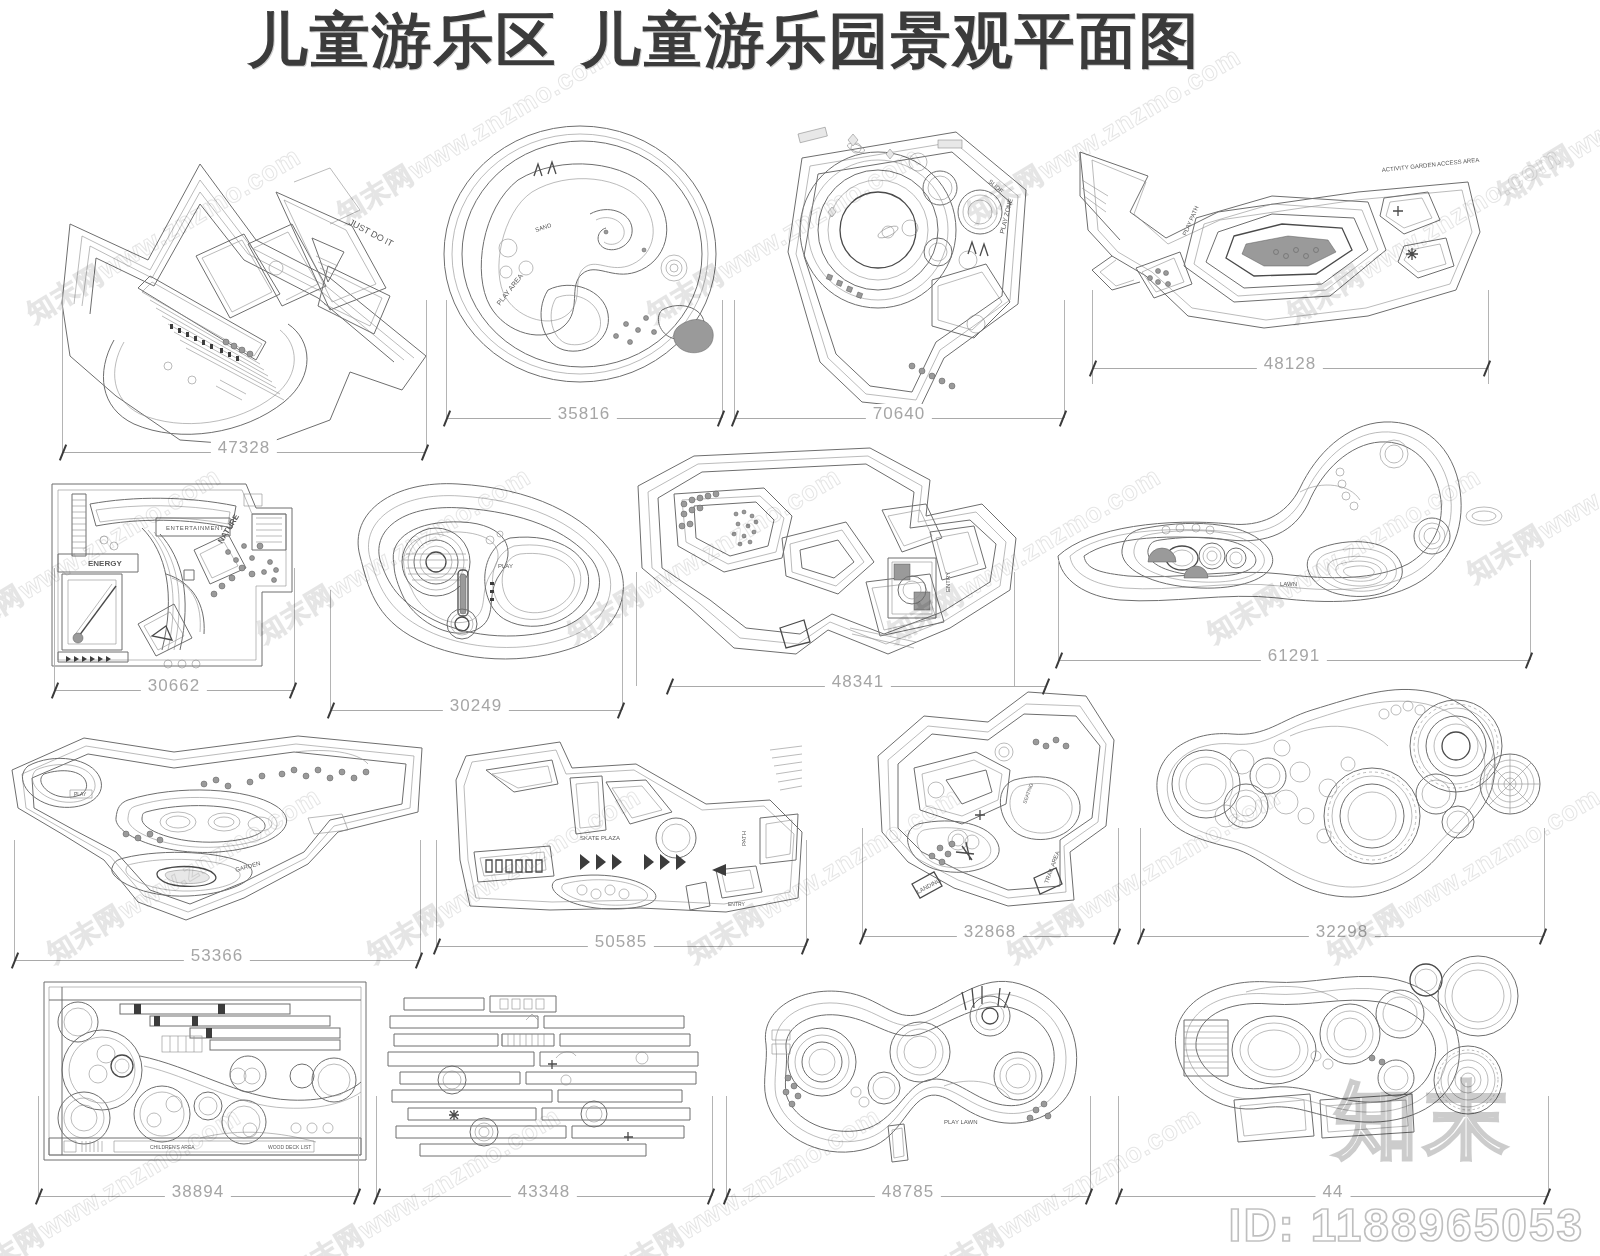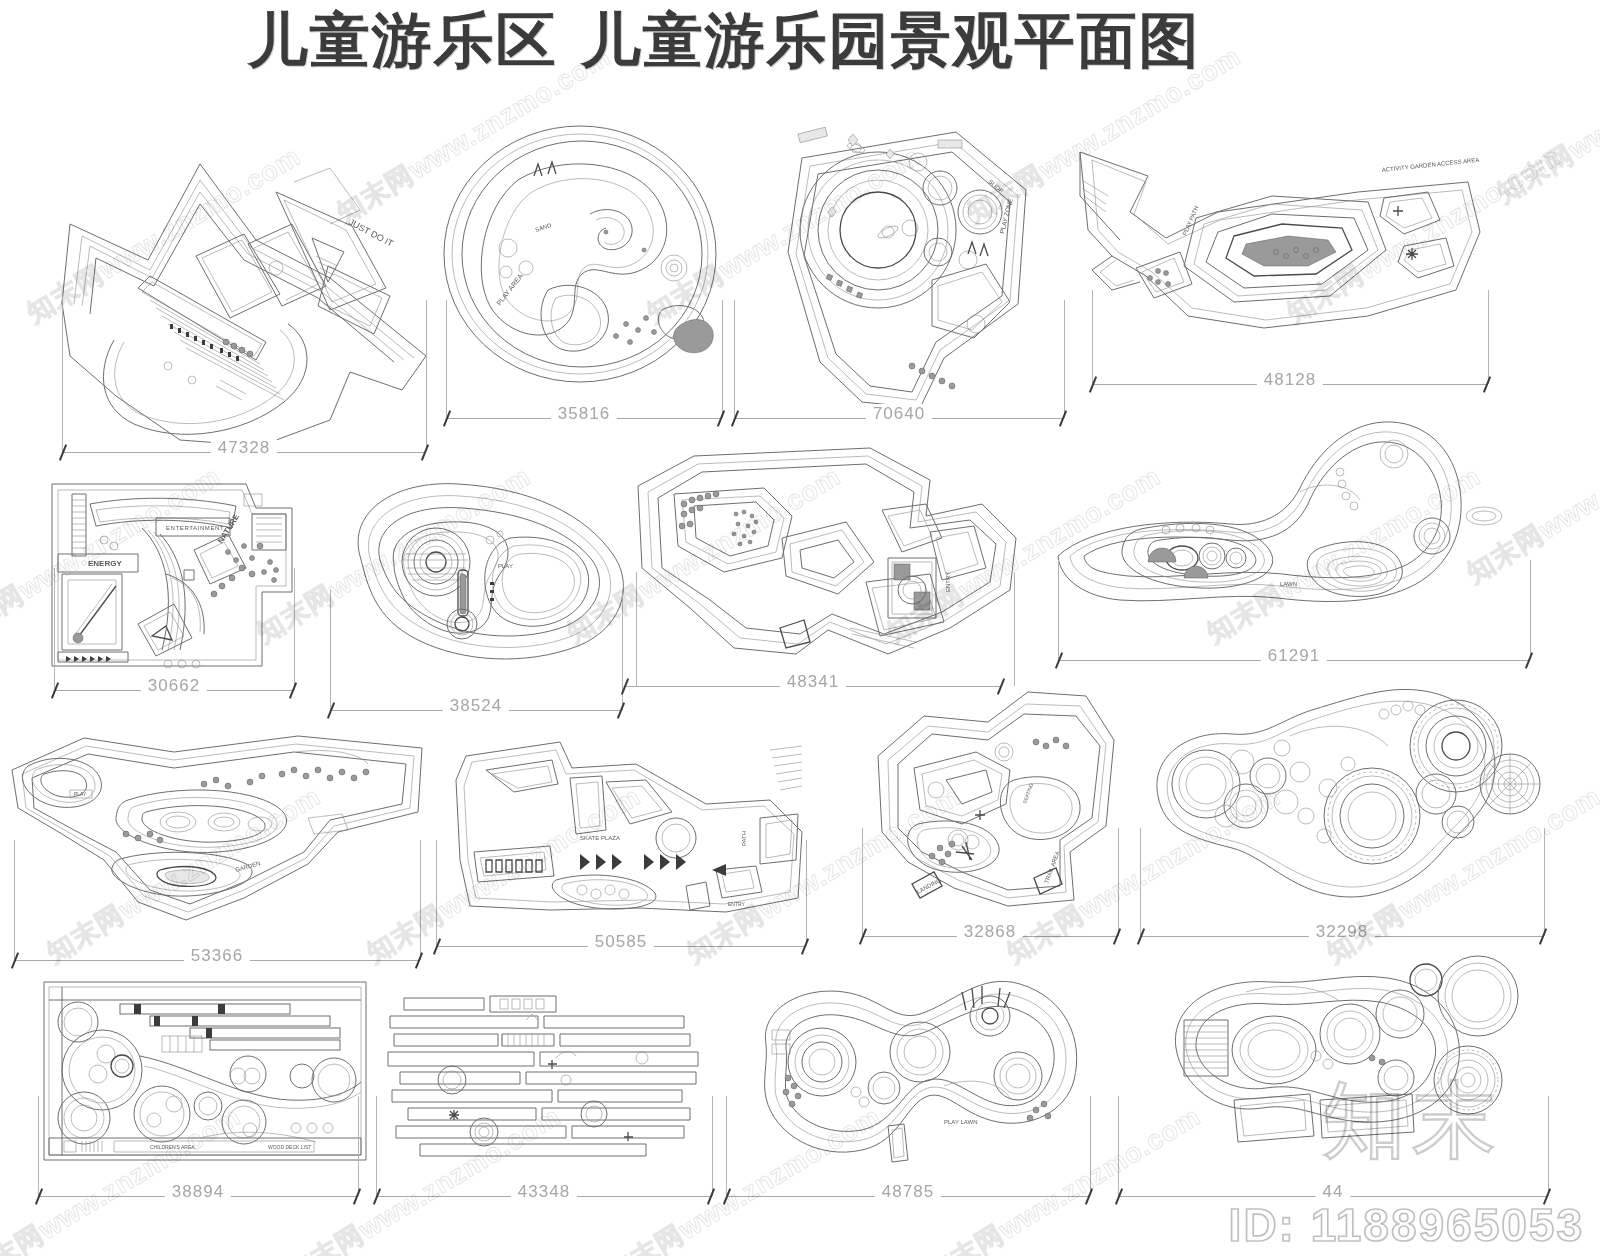--- a/index.html
+++ b/index.html
@@ -71,23 +71,23 @@
     font-family:"Liberation Sans",sans-serif;
     font-size:27px; font-weight:bold;
     color:transparent;
     -webkit-text-stroke:1.1px rgba(0,0,0,0.10);
     white-space:nowrap;
     transform-origin:left top;
     transform:rotate(-31deg);
     letter-spacing:1px;
   }
   #big-wm{
-    position:absolute; right:98px; bottom:78px;
+    position:absolute; right:86px; bottom:78px;
     font-family:"DejaVu Sans",sans-serif;
-    font-size:84px; font-weight:normal; letter-spacing:6px;
+    font-size:84px; font-weight:bold; letter-spacing:6px;
     color:transparent; -webkit-text-stroke:2.4px rgba(0,0,0,0.20);
     z-index:32;
   }
   #id-wm{
     position:absolute; right:16px; bottom:4px;
     font-family:"Liberation Sans",sans-serif;
     font-size:46px; font-weight:bold; letter-spacing:2px;
     color:transparent; -webkit-text-stroke:1.7px rgba(0,0,0,0.25);
     z-index:33; white-space:nowrap;
   }
@@ -998,21 +998,21 @@
   <div class="ext" style="left:1064px; top:300px; height:118px;"></div>
   <div class="dim" style="left:734px; top:418px; width:330px;">
     <div class="dline"></div>
       <div class="tick l"></div>
       <div class="tick r"></div>
     <div class="dlabel">70640</div>
   </div>
 
   <div class="ext" style="left:1092px; top:290px; height:94px;"></div>
   <div class="ext" style="left:1488px; top:290px; height:94px;"></div>
-  <div class="dim" style="left:1092px; top:384px; width:396px;">
+  <div class="dim" style="left:1092px; top:368px; width:396px;">
     <div class="dline"></div>
       <div class="tick l"></div>
       <div class="tick r"></div>
     <div class="dlabel">48128</div>
   </div>
 
   <div class="ext" style="left:54px; top:568px; height:122px;"></div>
   <div class="ext" style="left:294px; top:568px; height:122px;"></div>
   <div class="dim" style="left:54px; top:690px; width:240px;">
     <div class="dline"></div>
@@ -1020,26 +1020,26 @@
       <div class="tick r"></div>
     <div class="dlabel">30662</div>
   </div>
 
   <div class="ext" style="left:330px; top:590px; height:120px;"></div>
   <div class="ext" style="left:622px; top:590px; height:120px;"></div>
   <div class="dim" style="left:330px; top:710px; width:292px;">
     <div class="dline"></div>
       <div class="tick l"></div>
       <div class="tick r"></div>
-    <div class="dlabel">38524</div>
+    <div class="dlabel">30249</div>
   </div>
 
   <div class="ext" style="left:636px; top:572px; height:114px;"></div>
   <div class="ext" style="left:1014px; top:572px; height:114px;"></div>
-  <div class="dim" style="left:624px; top:686px; width:378px;">
+  <div class="dim" style="left:669px; top:686px; width:378px;">
     <div class="dline"></div>
       <div class="tick l"></div>
       <div class="tick r"></div>
     <div class="dlabel">48341</div>
   </div>
 
   <div class="ext" style="left:1058px; top:560px; height:100px;"></div>
   <div class="ext" style="left:1530px; top:560px; height:100px;"></div>
   <div class="dim" style="left:1058px; top:660px; width:472px;">
     <div class="dline"></div>

